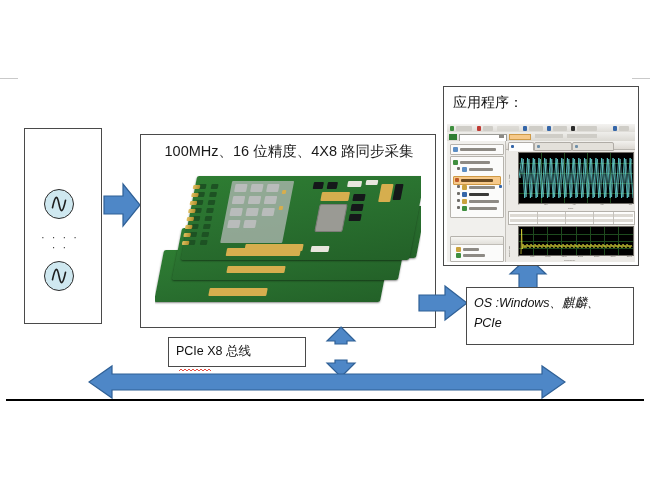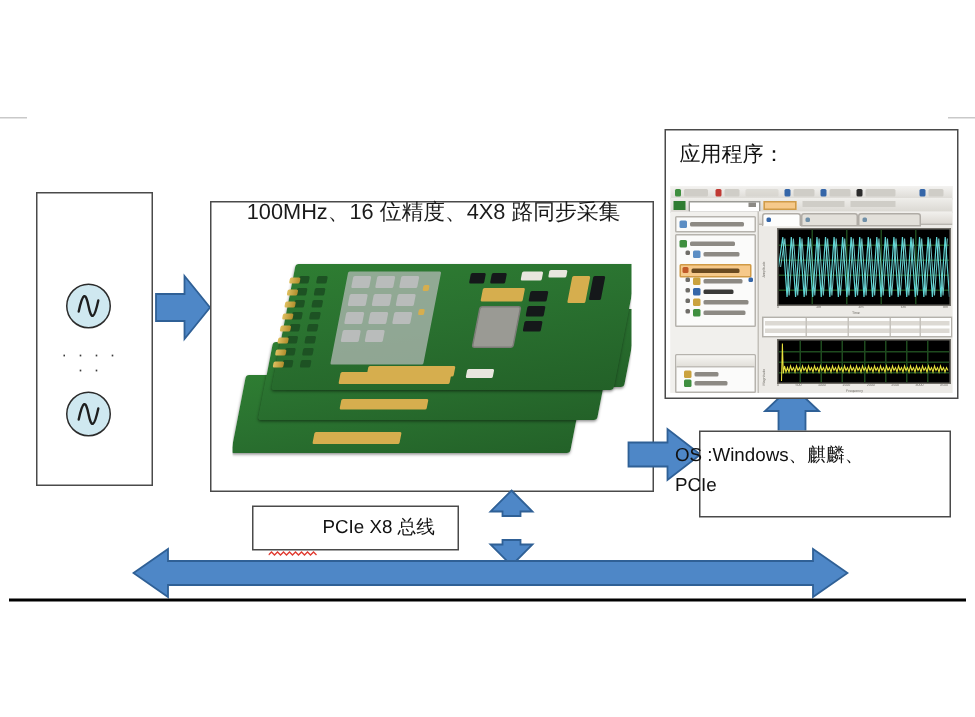--- a/index.html
+++ b/index.html
@@ -23,21 +23,21 @@
   .sine-circle{width:30px;height:30px;border-radius:50%;
       background:#cfe8f0;border:1.6px solid #2b2b2b;}
   #sine-1{left:44px;top:189px;}
   #sine-2{left:44px;top:261px;}
   .sine-circle svg{display:block;width:100%;height:100%;}
   #dots{left:38px;top:232px;width:44px;text-align:center;
       font-size:11px;letter-spacing:2px;color:#3a3a3a;line-height:10px;}
 
   
   #board-box{left:140px;top:134px;width:296px;height:194px;}
-  #board-title{left:150px;top:132px;width:278px;text-align:center;
+  #board-title{left:150px;top:142px;width:278px;text-align:center;
       font-size:14.5px;color:#1a1a1a;white-space:nowrap;}
 
   
   #board-photo{left:155px;top:172px;width:266px;height:148px;overflow:hidden;}
   .pcb{position:absolute;border-radius:2px;}
   .pcb-body{background:linear-gradient(170deg,#2e7d32 0%,#2a7230 40%,#236128 100%);
       box-shadow:0 1px 2px rgba(0,0,0,.45);}
   .sma{position:absolute;width:7px;height:4px;border-radius:1px;
       background:linear-gradient(90deg,#e0c060,#b08c2c);}
   .smablk{position:absolute;width:7px;height:5px;background:#1d5223;border-radius:1px;}
@@ -83,25 +83,25 @@
   .plot .grid-v,.plot .grid-h{position:absolute;background:#1e4a1e;}
   .axis-lbl{position:absolute;color:#6b6862;font-size:2.4px;line-height:3px;white-space:nowrap;}
   .tickrow{position:absolute;display:flex;justify-content:space-between;color:#6b6862;font-size:2.4px;}
 
   .tbl{position:absolute;background:#fdfdfc;border:1px solid #b4b1ab;}
   .tbl .r{position:absolute;height:3px;background:#dcd9d3;}
   .tbl .c{position:absolute;width:1px;background:#c6c3bd;}
 
   
   #os-box{left:466px;top:287px;width:168px;height:58px;}
-  #os-text{left:450px;top:293px;width:156px;font-size:12.5px;line-height:20px;color:#111;}
+  #os-text{left:474px;top:293px;width:156px;font-size:12.5px;line-height:20px;color:#111;font-style:italic;}
 
   
   #bus-box{left:168px;top:337px;width:138px;height:30px;}
-  #bus-text{left:176px;top:343px;width:124px;font-size:12.5px;color:#111;white-space:nowrap;margin-left:39px;}
+  #bus-text{left:176px;top:343px;width:124px;font-size:12.5px;color:#111;white-space:nowrap;}
   .squiggle{position:absolute;left:179px;top:358px;width:33px;height:4px;}
 
   
   .arrow svg{display:block;}
 
   
   #bus-line{left:6px;top:399px;width:638px;height:1.5px;background:#000;}
 </style>
 </head>
 <body>

